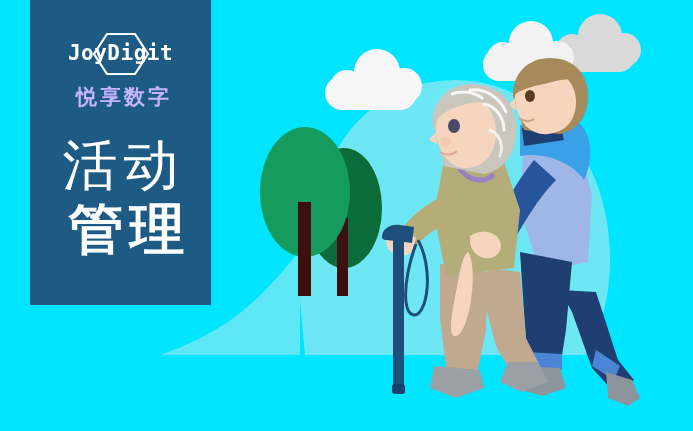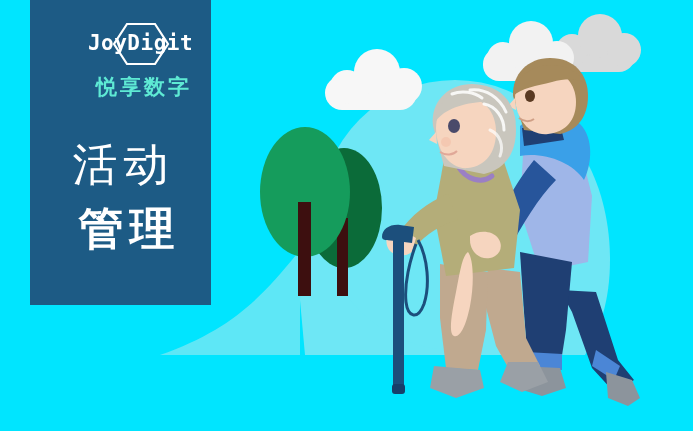--- a/index.html
+++ b/index.html
@@ -32,24 +32,23 @@
     width: 181px;
     height: 305px;
     background: #1d5b85;
     z-index: 5;
   }
 
   
   #logo-block {
     position: absolute;
     left: 0;
-    top: 20px;
+    top: 30px;
     width: 188px;
     text-align: center;
-    padding-left: 20px;
   }
   #logo-mark {
     position: relative;
     width: 181px;
     height: 48px;
   }
   #logo-hex {
     position: absolute;
     left: 62px;
     top: 2px;
@@ -64,38 +63,38 @@
     color: #ffffff;
     font-family: "DejaVu Sans Mono", monospace;
     font-size: 21px;
     font-weight: bold;
     letter-spacing: 0.5px;
     line-height: 24px;
     text-align: center;
   }
   #logo-sub {
     margin-top: 6px;
-    color: #5eead4;
+    color: #c4b5fd;
     font-size: 21px;
     font-weight: bold;
     letter-spacing: 3px;
     line-height: 26px;
   }
 
   
   #title-block {
     position: absolute;
     left: 0;
     top: 133px;
     width: 181px;
     text-align: center;
   }
   .title-line {
     color: #ffffff;
-    font-size: 45px;
+    font-size: 55px;
     line-height: 64px;
     letter-spacing: 6px;
     text-indent: 6px;
   }
   .title-light { font-weight: 200; }
   .title-bold  { font-weight: bold; margin-left: 12px; }
 </style>
 </head>
 <body>
 

